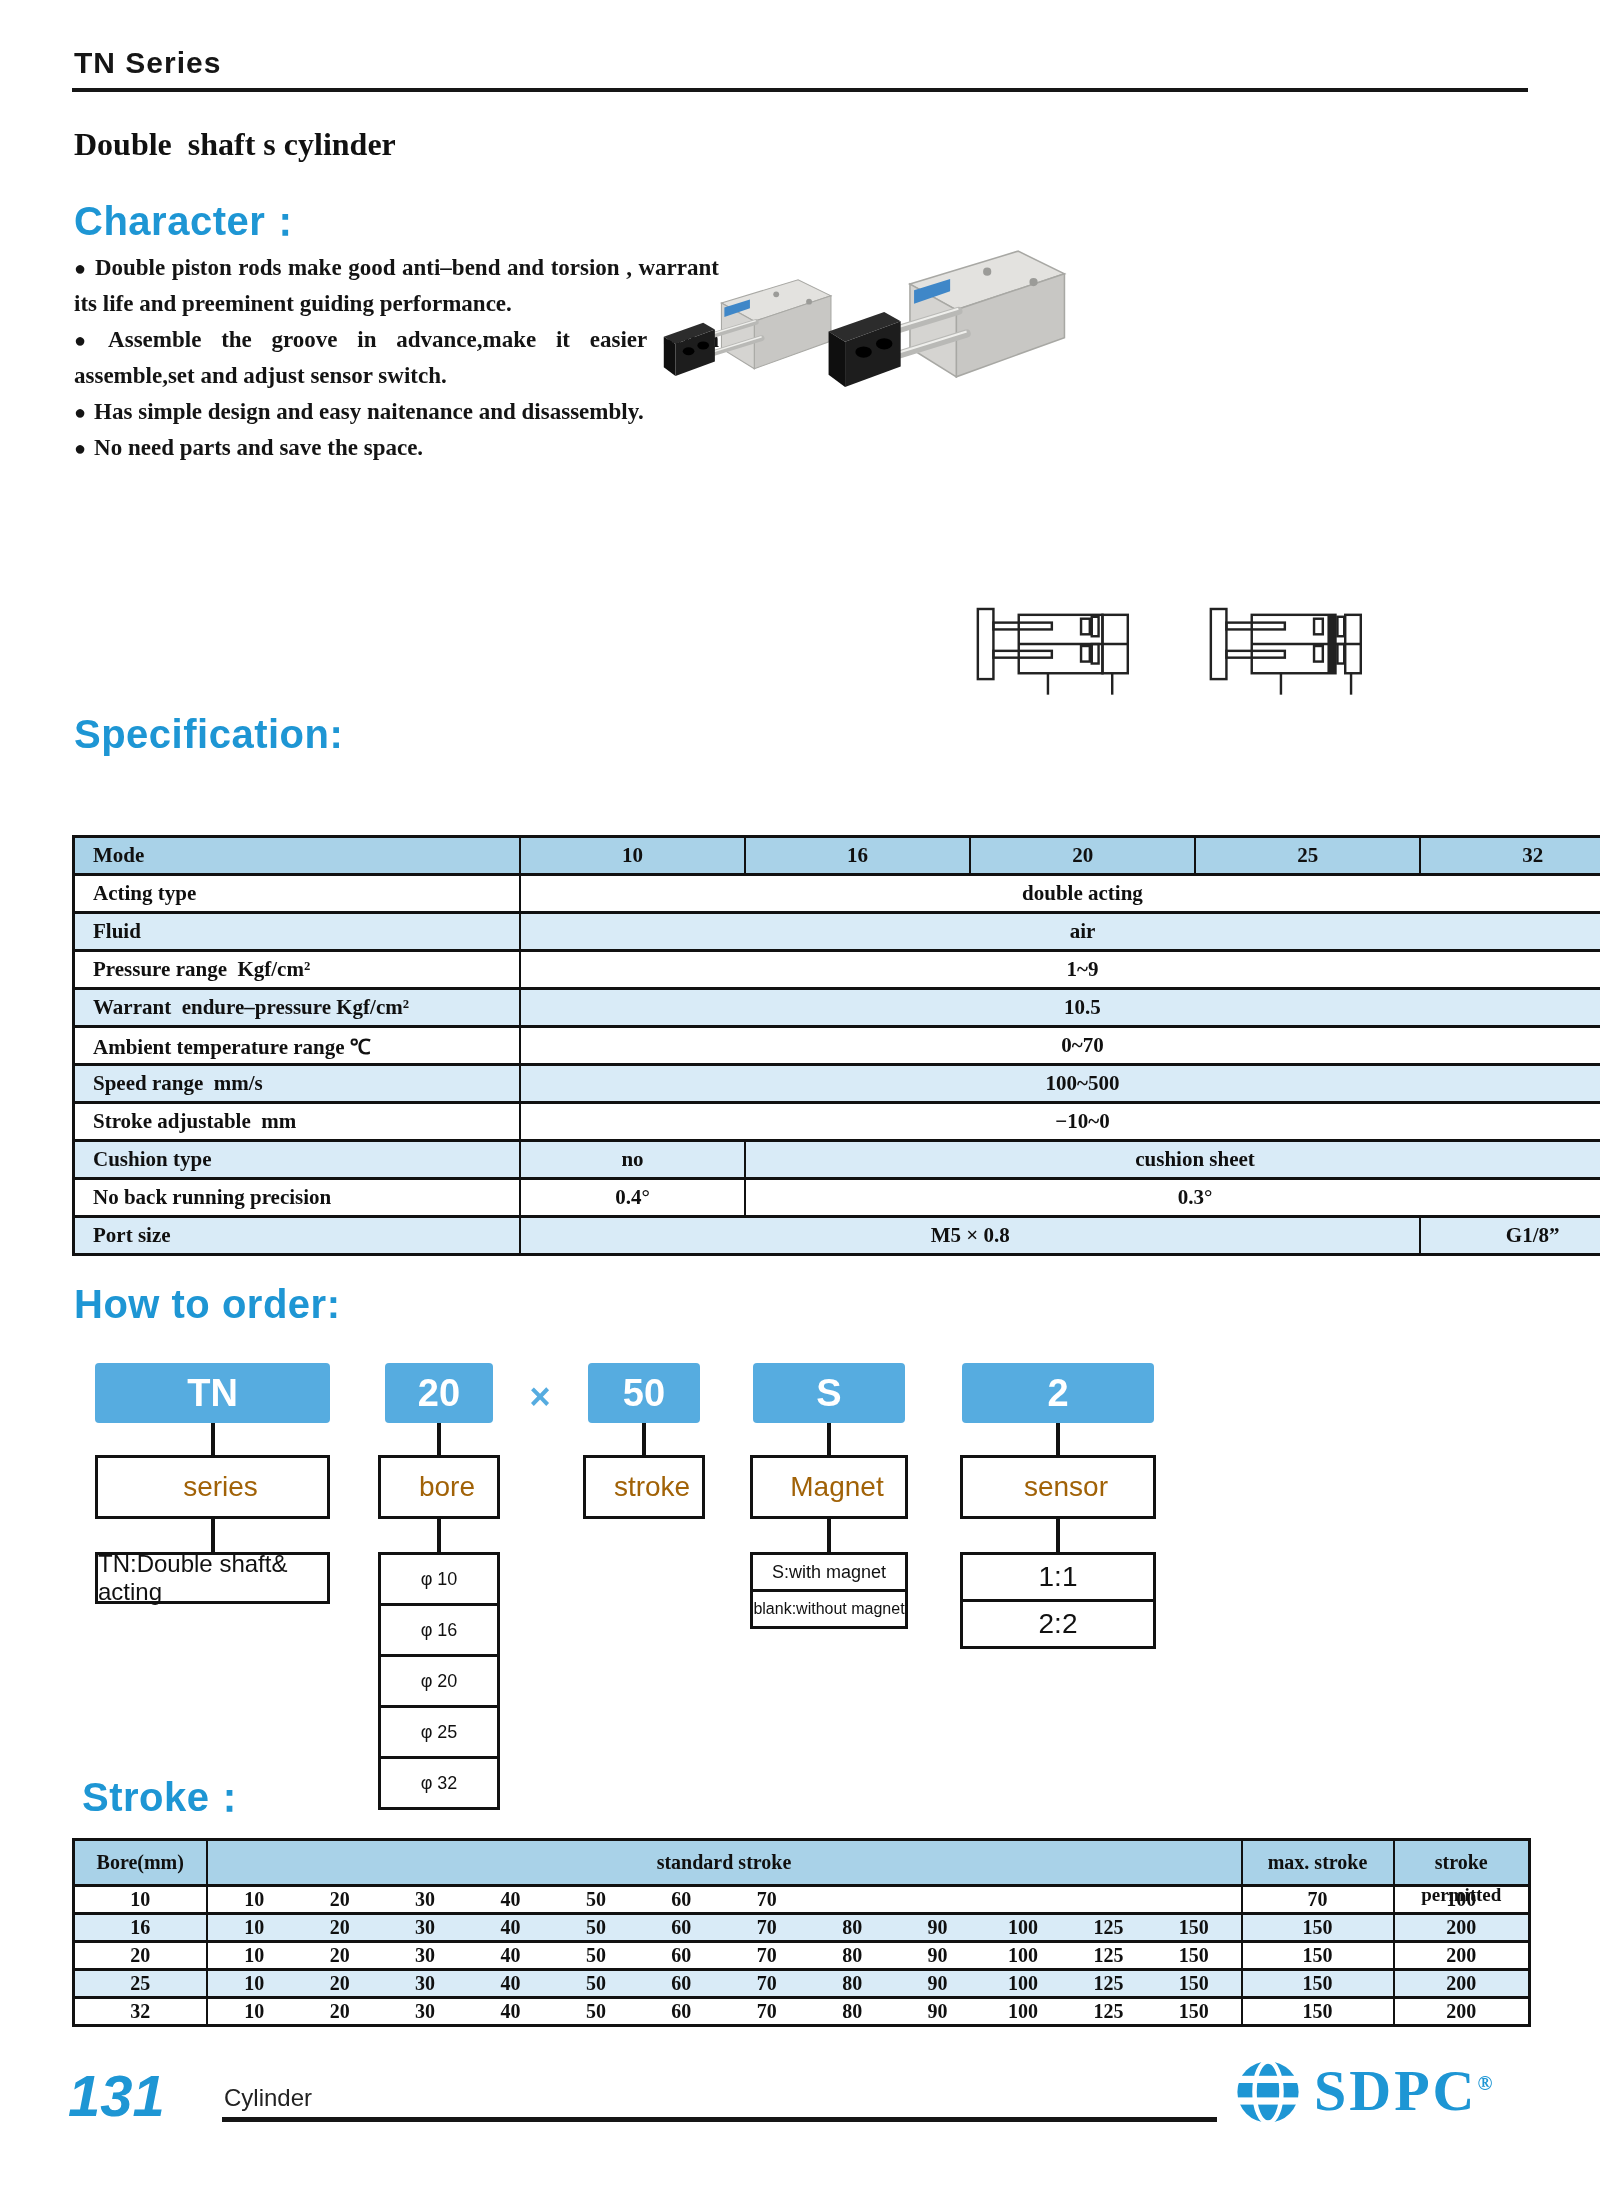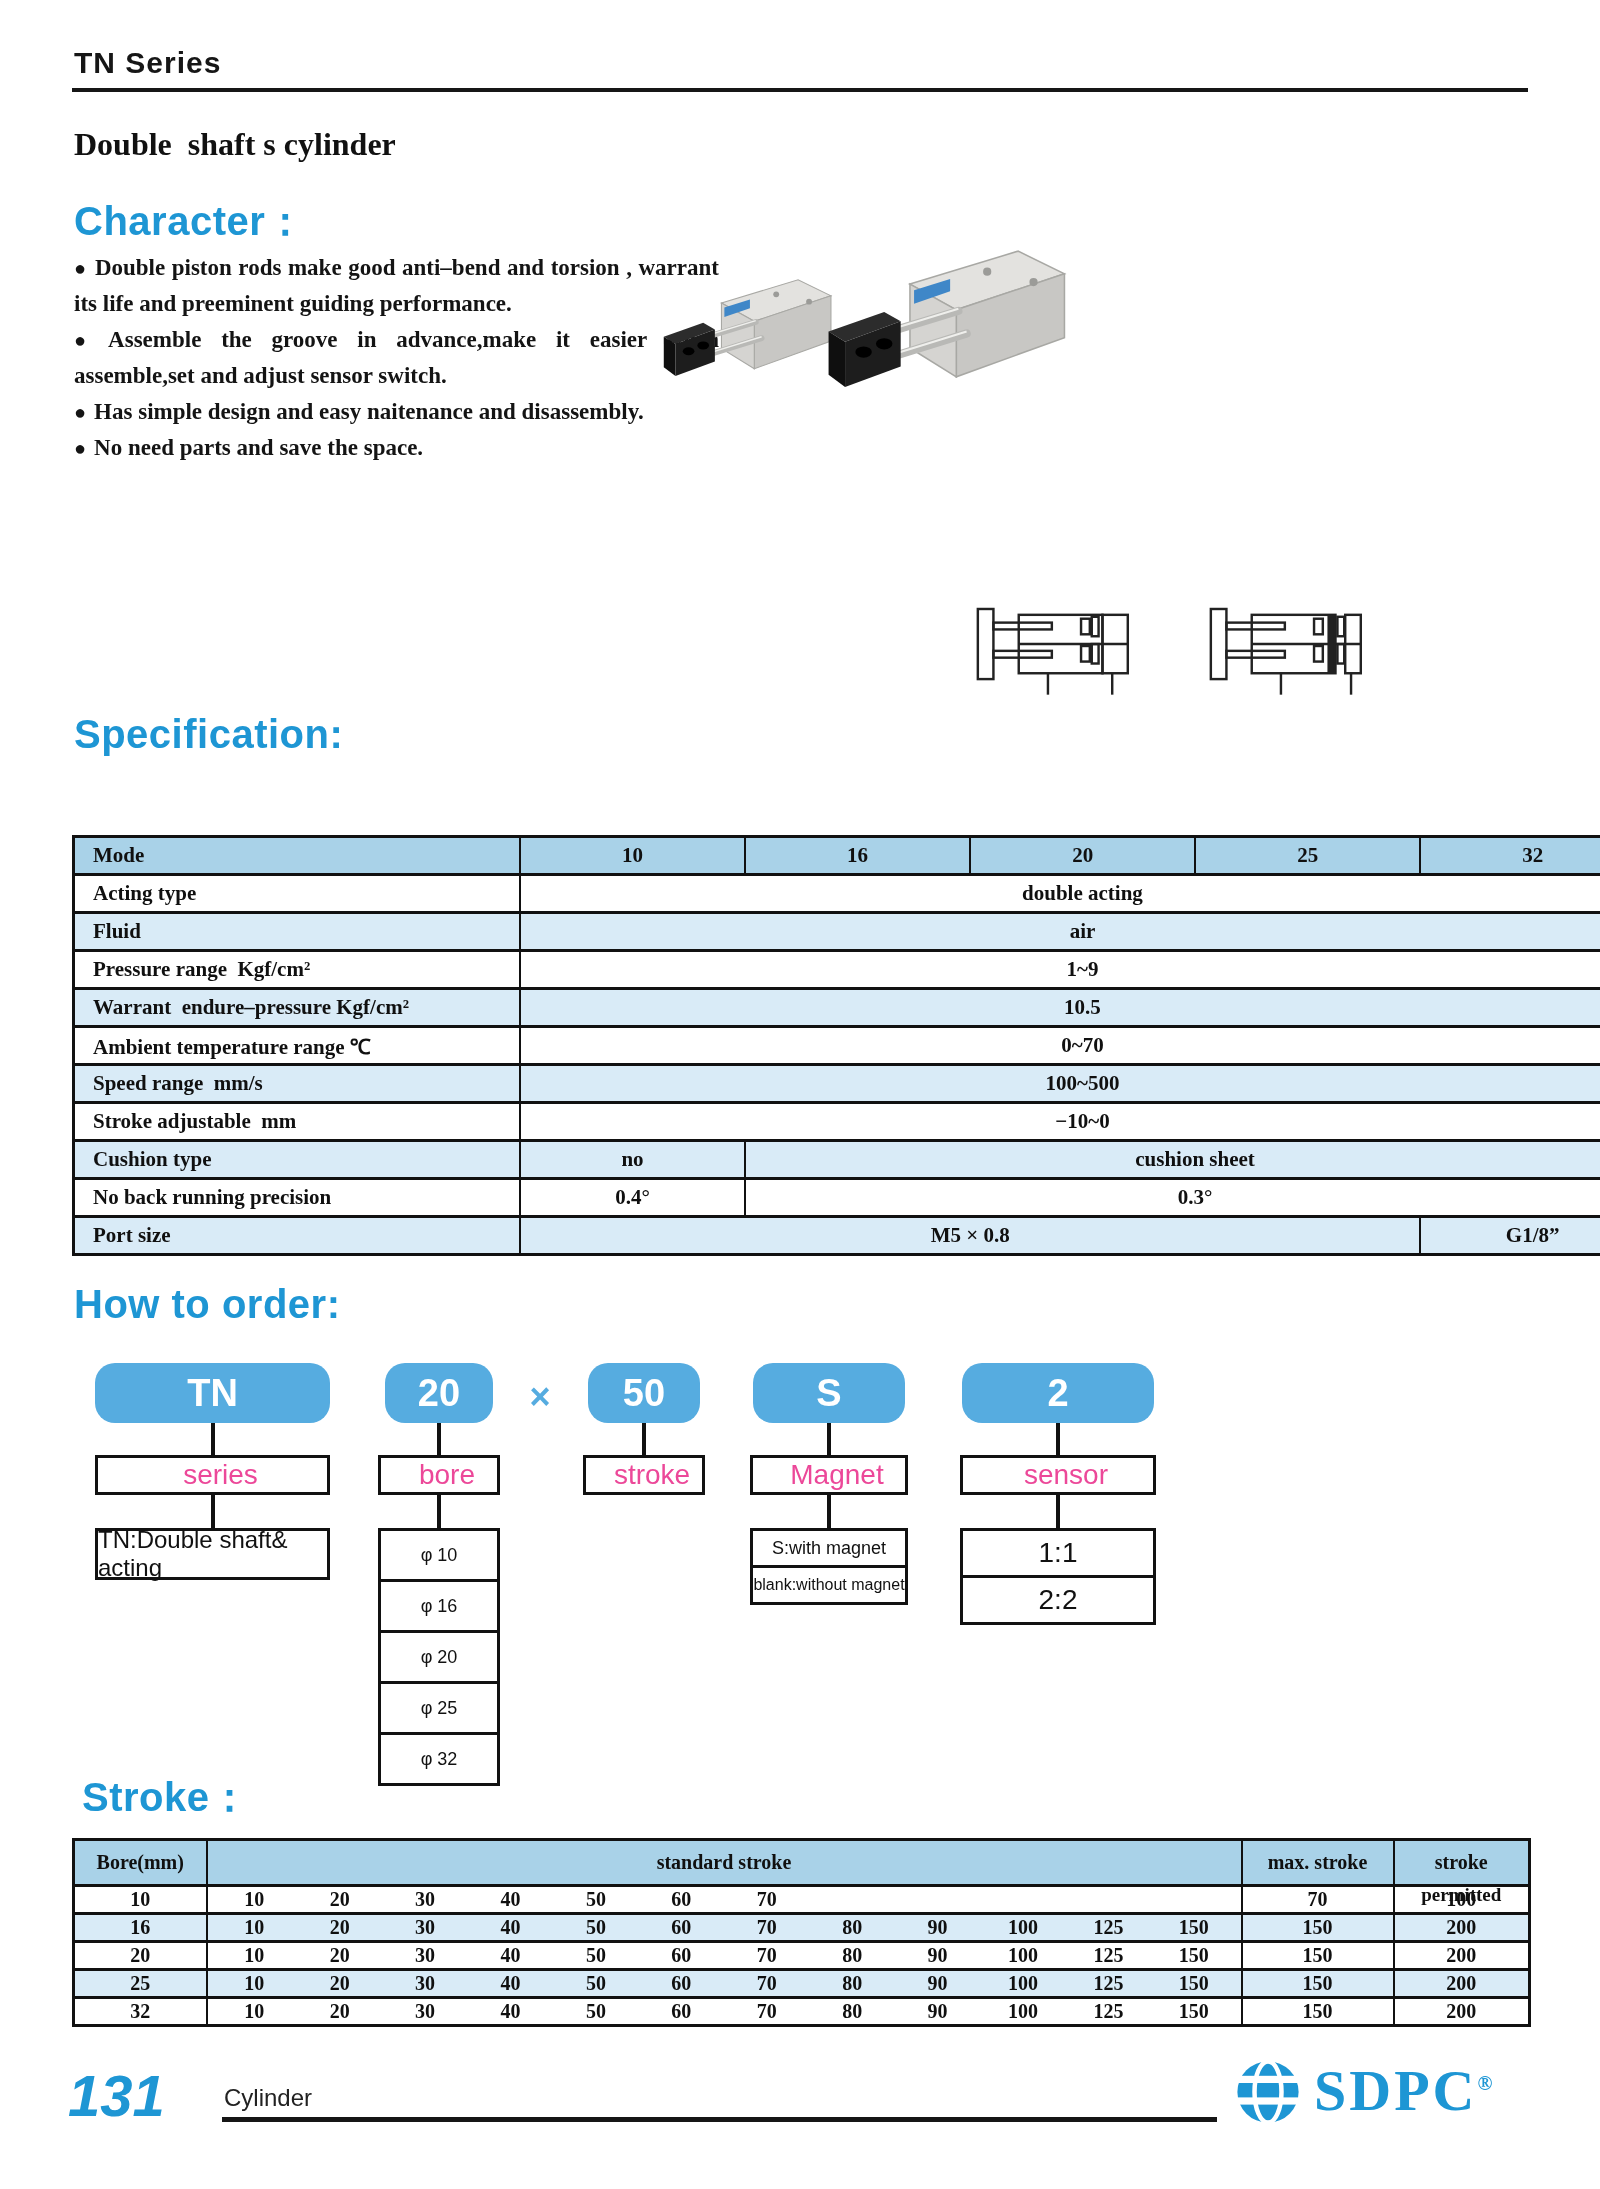--- a/index.html
+++ b/index.html
@@ -45,30 +45,30 @@
     text-align:center;vertical-align:middle;overflow:visible;
   }
   table.spec th.label{text-align:left;padding-left:18px;white-space:pre;}
   table.spec tr.head{background:var(--th-bg);}
   table.spec tr.alt{background:var(--alt-bg);}
 
   
   .order-heading{left:74px;top:1282px;}
   .order-col{position:absolute;top:1363px;display:flex;flex-direction:column;align-items:center;}
   .pill{
-    background:var(--pill);color:#fff;border-radius:20px;height:60px;
+    background:var(--pill);color:#fff;border-radius:4px;height:60px;
     display:flex;align-items:center;justify-content:center;
     font:bold 38px "Liberation Sans",sans-serif;width:100%;
   }
   .conn{width:4px;height:32px;background:#111;}
   .conn2{width:4px;height:36px;background:#111;}
   .obox{
-    border:3px solid #111;background:#fff;width:100%;height:40px;
+    border:3px solid #111;background:#fff;width:100%;height:64px;
     display:flex;align-items:center;justify-content:center;
-    font:28px "Liberation Sans",sans-serif;color:#ec4899;padding-left:16px;
+    font:28px "Liberation Sans",sans-serif;color:#a16207;padding-left:16px;
   }
   .opt{
     border:3px solid #111;background:#fff;width:100%;
     display:flex;align-items:center;justify-content:center;
     font:27px "Liberation Sans",sans-serif;color:#111;margin-top:-3px;
   }
   .opt:first-child{margin-top:0;}
   .col1{left:95px;width:235px;}  .col1 .pill{width:235px;}
   .col2{left:378px;width:122px;} .col2 .pill{width:108px;}
   .col3{left:583px;width:122px;} .col3 .pill{width:112px;}

